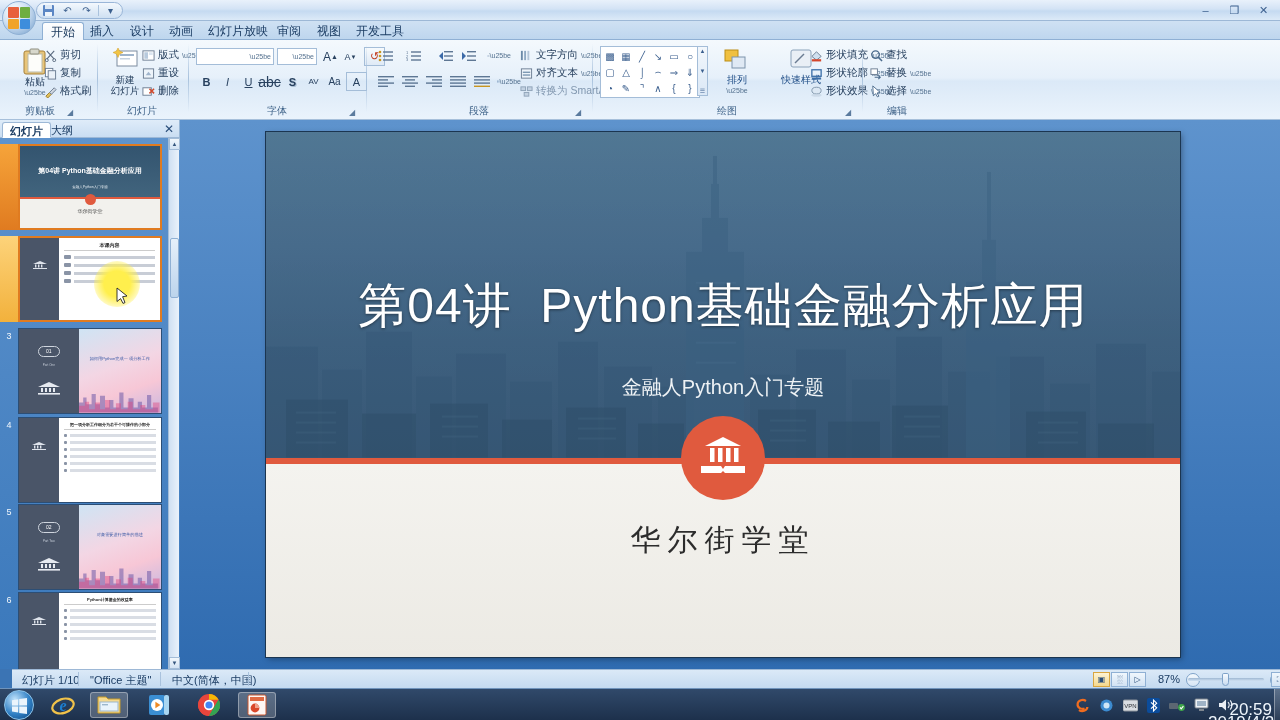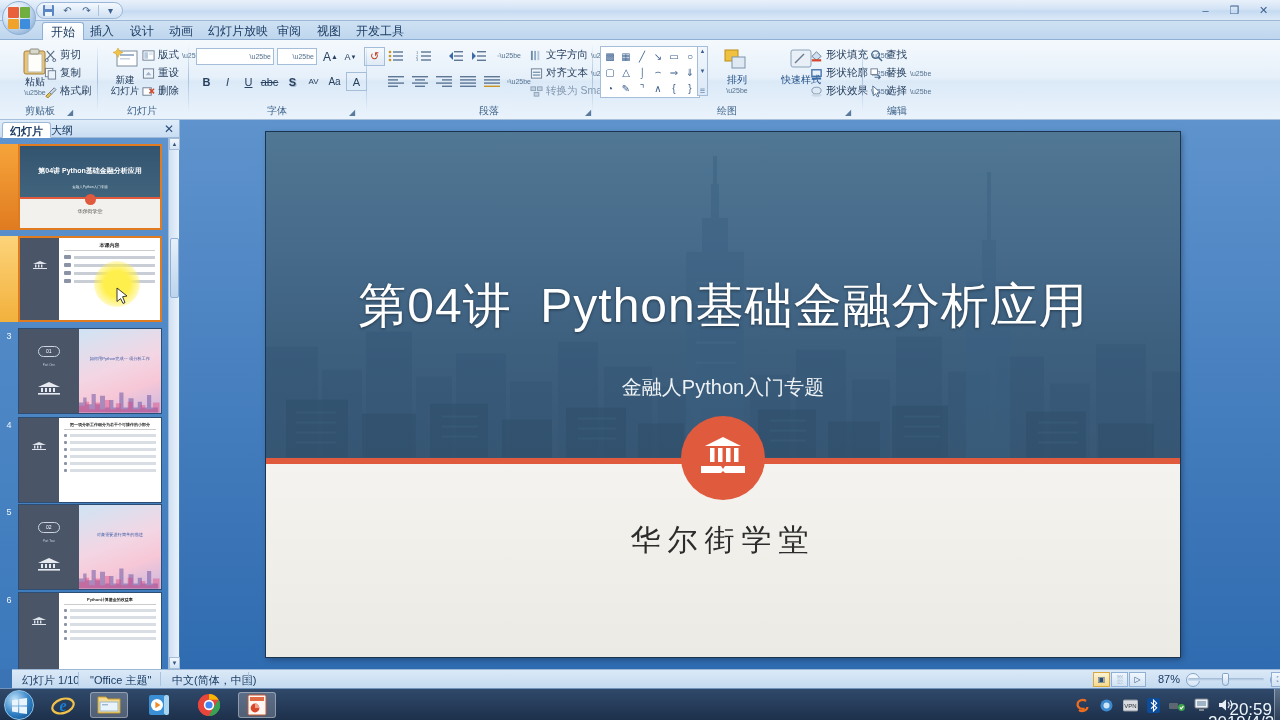--- a/index.html
+++ b/index.html
@@ -345,33 +345,33 @@
         <span style="font-size:9px">A</span>
         <sub style="font-size:6px">▼</sub>
       </div>
     <div class="fbtn" style="left:172px; top:7px; border:1px solid #a4bdd8; background:linear-gradient(180deg,#f6fafd,#dfeaf6);">
         <span style="color:#c23c1f">↺</span>
       </div>
 
     <div class="fbtn b" style="left:4px; top:32px;">B</div>
     <div class="fbtn i" style="left:25px; top:32px;">I</div>
     <div class="fbtn u" style="left:46px; top:32px;">U</div>
-    <div class="fbtn s" style="left:67px; top:32px; font-size:11px;">abc</div>
+    <div class="fbtn s" style="left:67px; top:32px; font-size:14px;">abc</div>
     <div class="fbtn" style="left:90px; top:32px; font-weight:bold; text-shadow:1px 1px 0 #a9bdd2;">S</div>
     <div class="fbtn" style="left:111px; top:32px; font-size:8px;">AV</div>
     <div class="fbtn" style="left:132px; top:32px; font-size:10px;">Aa</div>
     <div class="fbtn" style="left:154px; top:32px; border:1px solid #a4bdd8;">
         <span>A</span>
       </div>
     <div class="grp-lbl">字体</div>
     <div class="dlglauncher" style="right:4px; bottom:3px;">◢</div>
   </div>
   <div class="grp-sep" style="left:366px;"></div>
 
-  <div class="grp" style="left:380px; width:218px;">
+  <div class="grp" style="left:370px; width:218px;">
     <div class="fbtn" style="left:4px; top:6px; width:24px;">
       <svg width="16" height="12" viewBox="0 0 16 12">
           <circle cx="2" cy="2" r="1.3" fill="#c8951f"></circle>
           <circle cx="2" cy="6" r="1.3" fill="#c8951f"></circle>
           <circle cx="2" cy="10" r="1.3" fill="#c8951f"></circle>
           <rect x="5" y="1.3" width="10" height="1.4" fill="#5e7794"></rect>
           <rect x="5" y="5.3" width="10" height="1.4" fill="#5e7794"></rect>
           <rect x="5" y="9.3" width="10" height="1.4" fill="#5e7794"></rect>
         </svg>
     </div>

